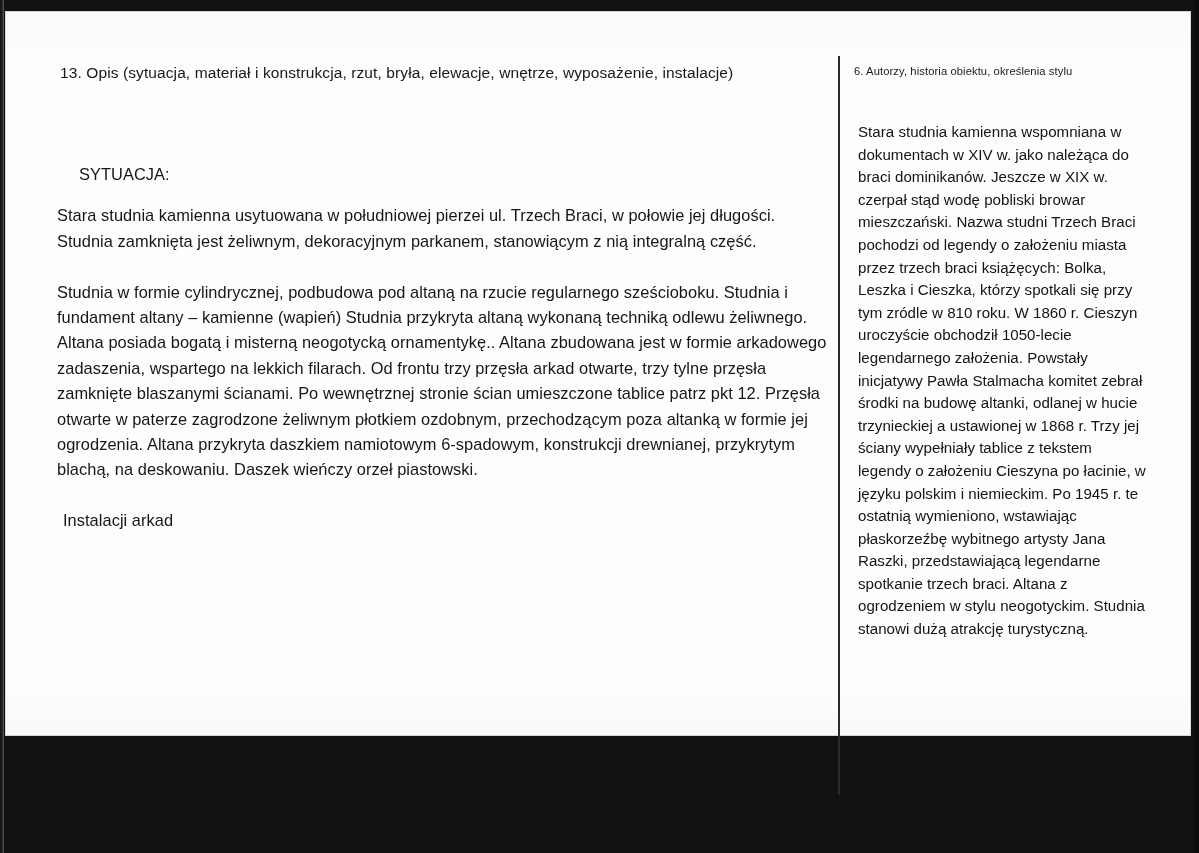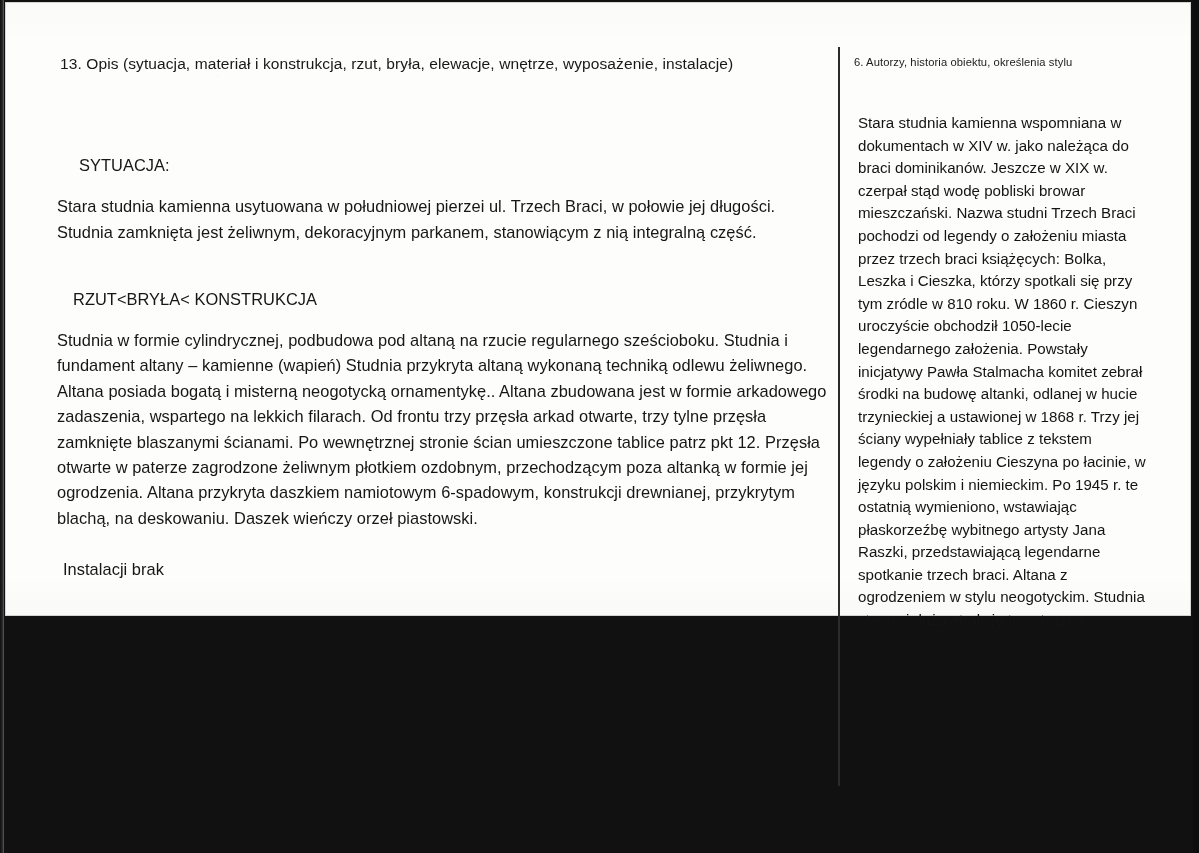--- a/index.html
+++ b/index.html
@@ -18,23 +18,23 @@
   
   .scan-bed {
     position: relative;
     width: 1199px;
     height: 853px;
     background: #111111;
   }
   .page-sheet {
     position: absolute;
     left: 5px;
-    top: 2px;
+    top: 11px;
     width: 1186px;
-    height: 614px;
+    height: 725px;
     background: #fdfdfb;
     box-shadow: 0 0 0 1px #d8d8d4 inset;
   }
   
   .paper-noise {
     position: absolute;
     inset: 0;
     pointer-events: none;
     background:
       radial-gradient(circle at 18% 12%, rgba(0,0,0,0.030) 0 1px, transparent 1px),
@@ -156,27 +156,26 @@
     <div class="column-divider"></div>
 
     <div class="col-left">
 
       <p class="section-heading sytuacja-heading">SYTUACJA:</p>
 
       <p class="body-para">Stara studnia kamienna usytuowana w południowej pierzei ul. Trzech Braci, w połowie jej długości. Studnia zamknięta jest żeliwnym, dekoracyjnym parkanem, stanowiącym z nią integralną część.</p>
 
       <div class="spacer-line"></div>
 
-      <p class="section-heading">RZUT&lt;BRYŁA&lt; KONSTRUKCJA</p>
 
       <p class="body-para">Studnia w formie cylindrycznej, podbudowa pod altaną na rzucie regularnego sześcioboku. Studnia i fundament altany – kamienne (wapień) Studnia przykryta altaną wykonaną techniką odlewu żeliwnego. Altana posiada bogatą i misterną neogotycką ornamentykę.. Altana zbudowana jest w formie arkadowego zadaszenia, wspartego na lekkich filarach. Od frontu trzy przęsła arkad otwarte, trzy tylne przęsła zamknięte blaszanymi ścianami. Po wewnętrznej stronie ścian umieszczone tablice patrz pkt 12. Przęsła otwarte w paterze zagrodzone żeliwnym płotkiem ozdobnym, przechodzącym poza altanką w formie jej ogrodzenia. Altana przykryta daszkiem namiotowym 6-spadowym, konstrukcji drewnianej, przykrytym blachą, na deskowaniu. Daszek wieńczy orzeł piastowski.</p>
 
       <div class="spacer-line"></div>
 
-      <p class="body-para instalacje-line">Instalacji brak</p>
+      <p class="body-para instalacje-line">Instalacji arkad</p>
 
     </div>
 
     <div class="col-right">
       <p>Stara studnia kamienna wspomniana w dokumentach w XIV w. jako należąca do braci dominikanów. Jeszcze w XIX w. czerpał stąd wodę pobliski browar mieszczański. Nazwa studni Trzech Braci pochodzi od legendy o założeniu miasta przez trzech braci książęcych: Bolka, Leszka i Cieszka, którzy spotkali się przy tym zródle w 810 roku. W 1860 r. Cieszyn uroczyście obchodził 1050-lecie legendarnego założenia. Powstały inicjatywy Pawła Stalmacha komitet zebrał środki na budowę altanki, odlanej w hucie trzynieckiej a ustawionej w 1868 r. Trzy jej ściany wypełniały tablice z tekstem legendy o założeniu Cieszyna po łacinie, w języku polskim i niemieckim. Po 1945 r. te ostatnią wymieniono, wstawiając płaskorzeźbę wybitnego artysty Jana Raszki, przedstawiającą legendarne spotkanie trzech braci. Altana z ogrodzeniem w stylu neogotyckim. Studnia stanowi dużą atrakcję turystyczną.</p>
     </div>
 
   </div>
 
   <div class="edge-strip-left"></div>

